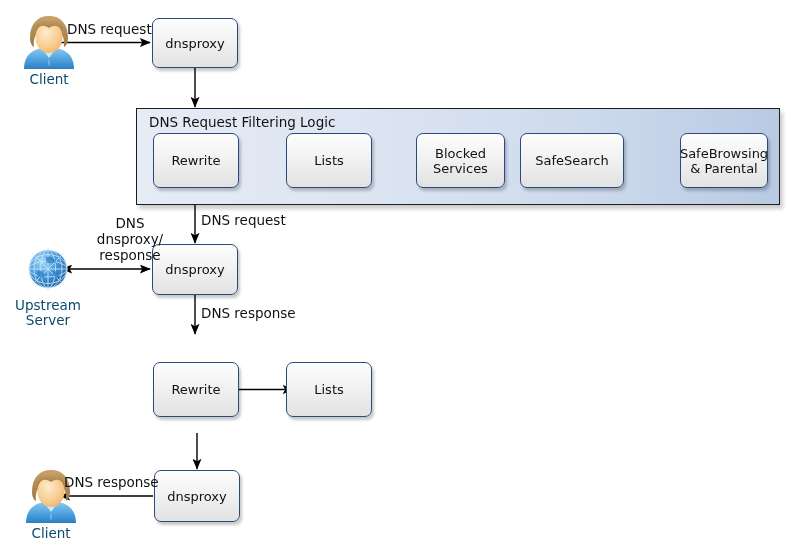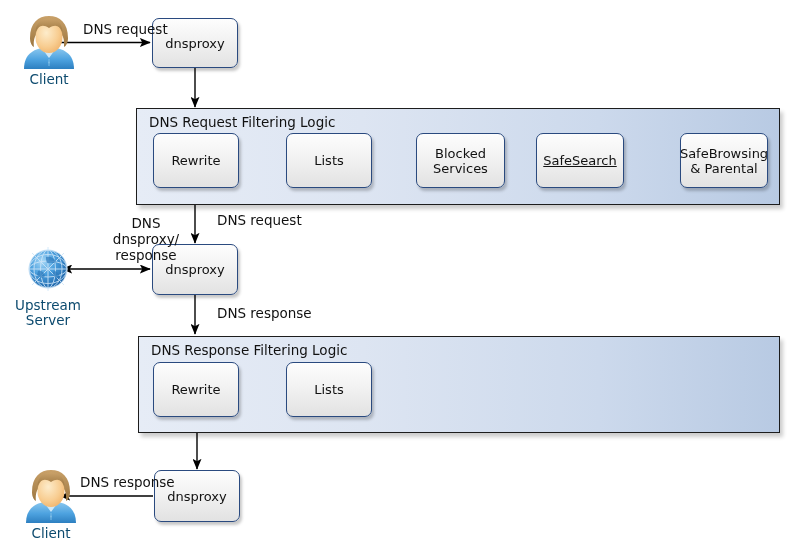--- a/index.html
+++ b/index.html
@@ -65,21 +65,20 @@
   }
 
   
   .edge-label {
     position: absolute;
     font-size: 13.5px;
     line-height: 16px;
     color: #111111;
     white-space: nowrap;
     z-index: 4;
-    padding-left: 16px;
   }
   .edge-label.multi { white-space: normal; text-align: center; }
 
   
   .actor-caption {
     position: absolute;
     font-size: 13.5px;
     line-height: 15px;
     color: #0c4a6e;
     text-align: center;
@@ -177,21 +176,21 @@
 
   <div class="node" style="left:286px; top:133px; width:86px; height:55px;">
     <span>Lists</span>
   </div>
 
   <div class="node" style="left:416px; top:133px; width:89px; height:55px;">
     <span style="white-space:pre-line;">Blocked
 Services</span>
   </div>
 
-  <div class="node" style="left:536px; top:133px; width:88px; height:55px;text-decoration:underline;">
+  <div class="node" style="left:520px; top:133px; width:104px; height:55px;">
     <span>SafeSearch</span>
   </div>
 
   <div class="node" style="left:680px; top:133px; width:88px; height:55px; font-size:13px;">
     <span style="white-space:pre-line;">SafeBrowsing
 &amp; Parental</span>
   </div>
 
   <div class="edge-label" style="left:201px; top:212px;">DNS request</div>
 
@@ -229,23 +228,20 @@
     <div>dnsproxy/</div>
     <div>response</div>
   </div>
 
   <div class="node" style="left:152px; top:244px; width:86px; height:51px;">
     <span>dnsproxy</span>
   </div>
 
   <div class="edge-label" style="left:201px; top:305px;">DNS response</div>
 
-  <div class="panel" style="left:138px; top:336px; width:642px; height:97px;">
-    <div class="panel-title">DNS Response Filtering Logic</div>
-  </div>
 
   <div class="node" style="left:153px; top:362px; width:86px; height:55px;">
     <span>Rewrite</span>
   </div>
 
   <div class="node" style="left:286px; top:362px; width:86px; height:55px;">
     <span>Lists</span>
   </div>
 
   <svg class="actor-icon" style="left:22px; top:466px;" width="58" height="58" viewBox="0 0 58 58">

